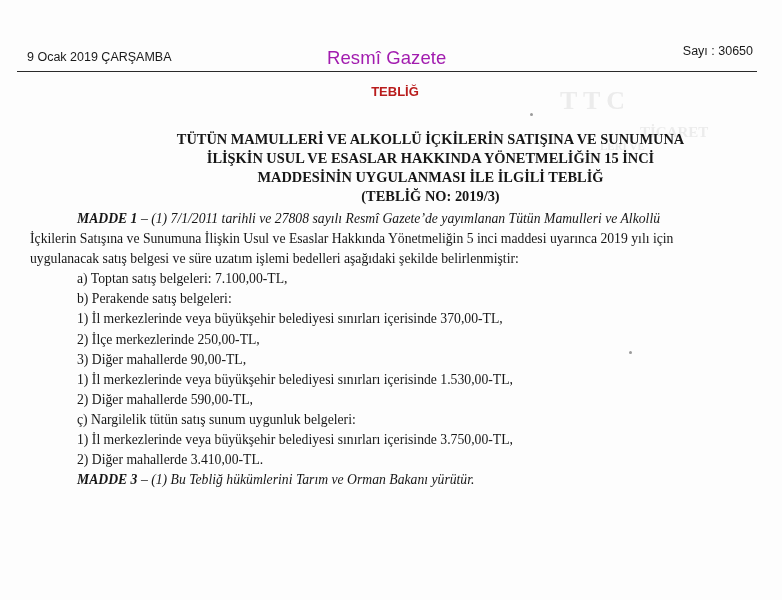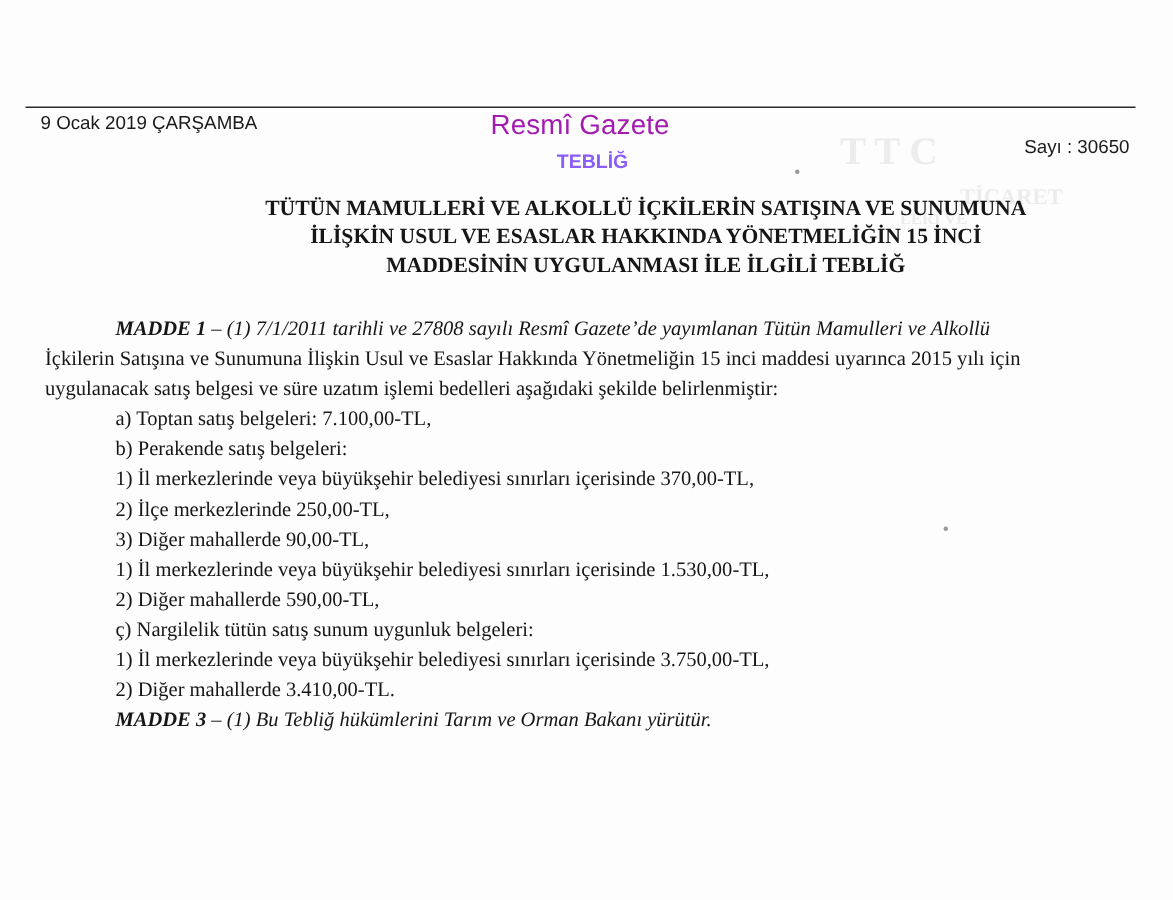--- a/index.html
+++ b/index.html
@@ -29,62 +29,61 @@
       white-space: nowrap;
       pointer-events: none;
     }
     .header {
       position: absolute;
       left: 27px;
       top: 44px;
       width: 726px;
       height: 24px;
       font-family: "Liberation Sans", sans-serif;
-      margin-top: 25px;
     }
     .header-date {
       position: absolute;
       left: 0;
       top: 6px;
       font-size: 12.5px;
       color: #1a1a1a;
     }
     .header-title {
       position: absolute;
       left: 300px;
       top: 3px;
       font-size: 18.5px;
       color: #a21caf;
       letter-spacing: 0.1px;
     }
     .header-issue {
       position: absolute;
       right: 0;
-      top: 22px;
+      top: 0;
       font-size: 12.5px;
       color: #1a1a1a;
     }
     .header-rule {
       position: absolute;
       left: 17px;
       top: 71px;
       width: 740px;
       height: 0;
       border-top: 1.6px solid #2a2a2a;
     }
     .doc-type {
       position: absolute;
       left: 0;
       width: 782px;
-      top: 100px;
+      top: 84px;
       text-align: center;
       font-family: "Liberation Sans", sans-serif;
       font-weight: bold;
       font-size: 13px;
-      color: #8b5cf6;
+      color: #b91c1c;
       padding-left: 8px;
       box-sizing: border-box;
     }
     .serif {
       font-family: "Liberation Serif", serif;
     }
     .ministry {
       position: absolute;
       left: 77px;
       top: 113px;
@@ -143,26 +142,27 @@
   </div>
   <div class="header-rule"></div>
 
   <div class="doc-type">TEBLİĞ</div>
 
 
   <div class="title-block serif">
     <div>TÜTÜN MAMULLERİ VE ALKOLLÜ İÇKİLERİN SATIŞINA VE SUNUMUNA</div>
     <div>İLİŞKİN USUL VE ESASLAR HAKKINDA YÖNETMELİĞİN 15 İNCİ</div>
     <div>MADDESİNİN UYGULANMASI İLE İLGİLİ TEBLİĞ</div>
+    <div>(TEBLİĞ NO: 2019/3)</div>
   </div>
 
   <div class="body serif">
 
     <div class="para indent"><span class="madde-label">MADDE 1</span><span> – </span><span>(1) 7/1/2011 tarihli ve 27808 sayılı Resmî Gazete’de yayımlanan Tütün Mamulleri ve Alkollü</span></div>
-    <div class="para">İçkilerin Satışına ve Sunumuna İlişkin Usul ve Esaslar Hakkında Yönetmeliğin 15 inci maddesi uyarınca 2015 yılı için</div>
+    <div class="para">İçkilerin Satışına ve Sunumuna İlişkin Usul ve Esaslar Hakkında Yönetmeliğin 5 inci maddesi uyarınca 2019 yılı için</div>
     <div class="para">uygulanacak satış belgesi ve süre uzatım işlemi bedelleri aşağıdaki şekilde belirlenmiştir:</div>
 
     <div class="item">a) Toptan satış belgeleri: 7.100,00-TL,</div>
     <div class="item">b) Perakende satış belgeleri:</div>
     <div class="item">1) İl merkezlerinde veya büyükşehir belediyesi sınırları içerisinde 370,00-TL,</div>
     <div class="item">2) İlçe merkezlerinde 250,00-TL,</div>
     <div class="item">3) Diğer mahallerde 90,00-TL,</div>
     <div class="item">1) İl merkezlerinde veya büyükşehir belediyesi sınırları içerisinde 1.530,00-TL,</div>
     <div class="item">2) Diğer mahallerde 590,00-TL,</div>
     <div class="item">ç) Nargilelik tütün satış sunum uygunluk belgeleri:</div>

